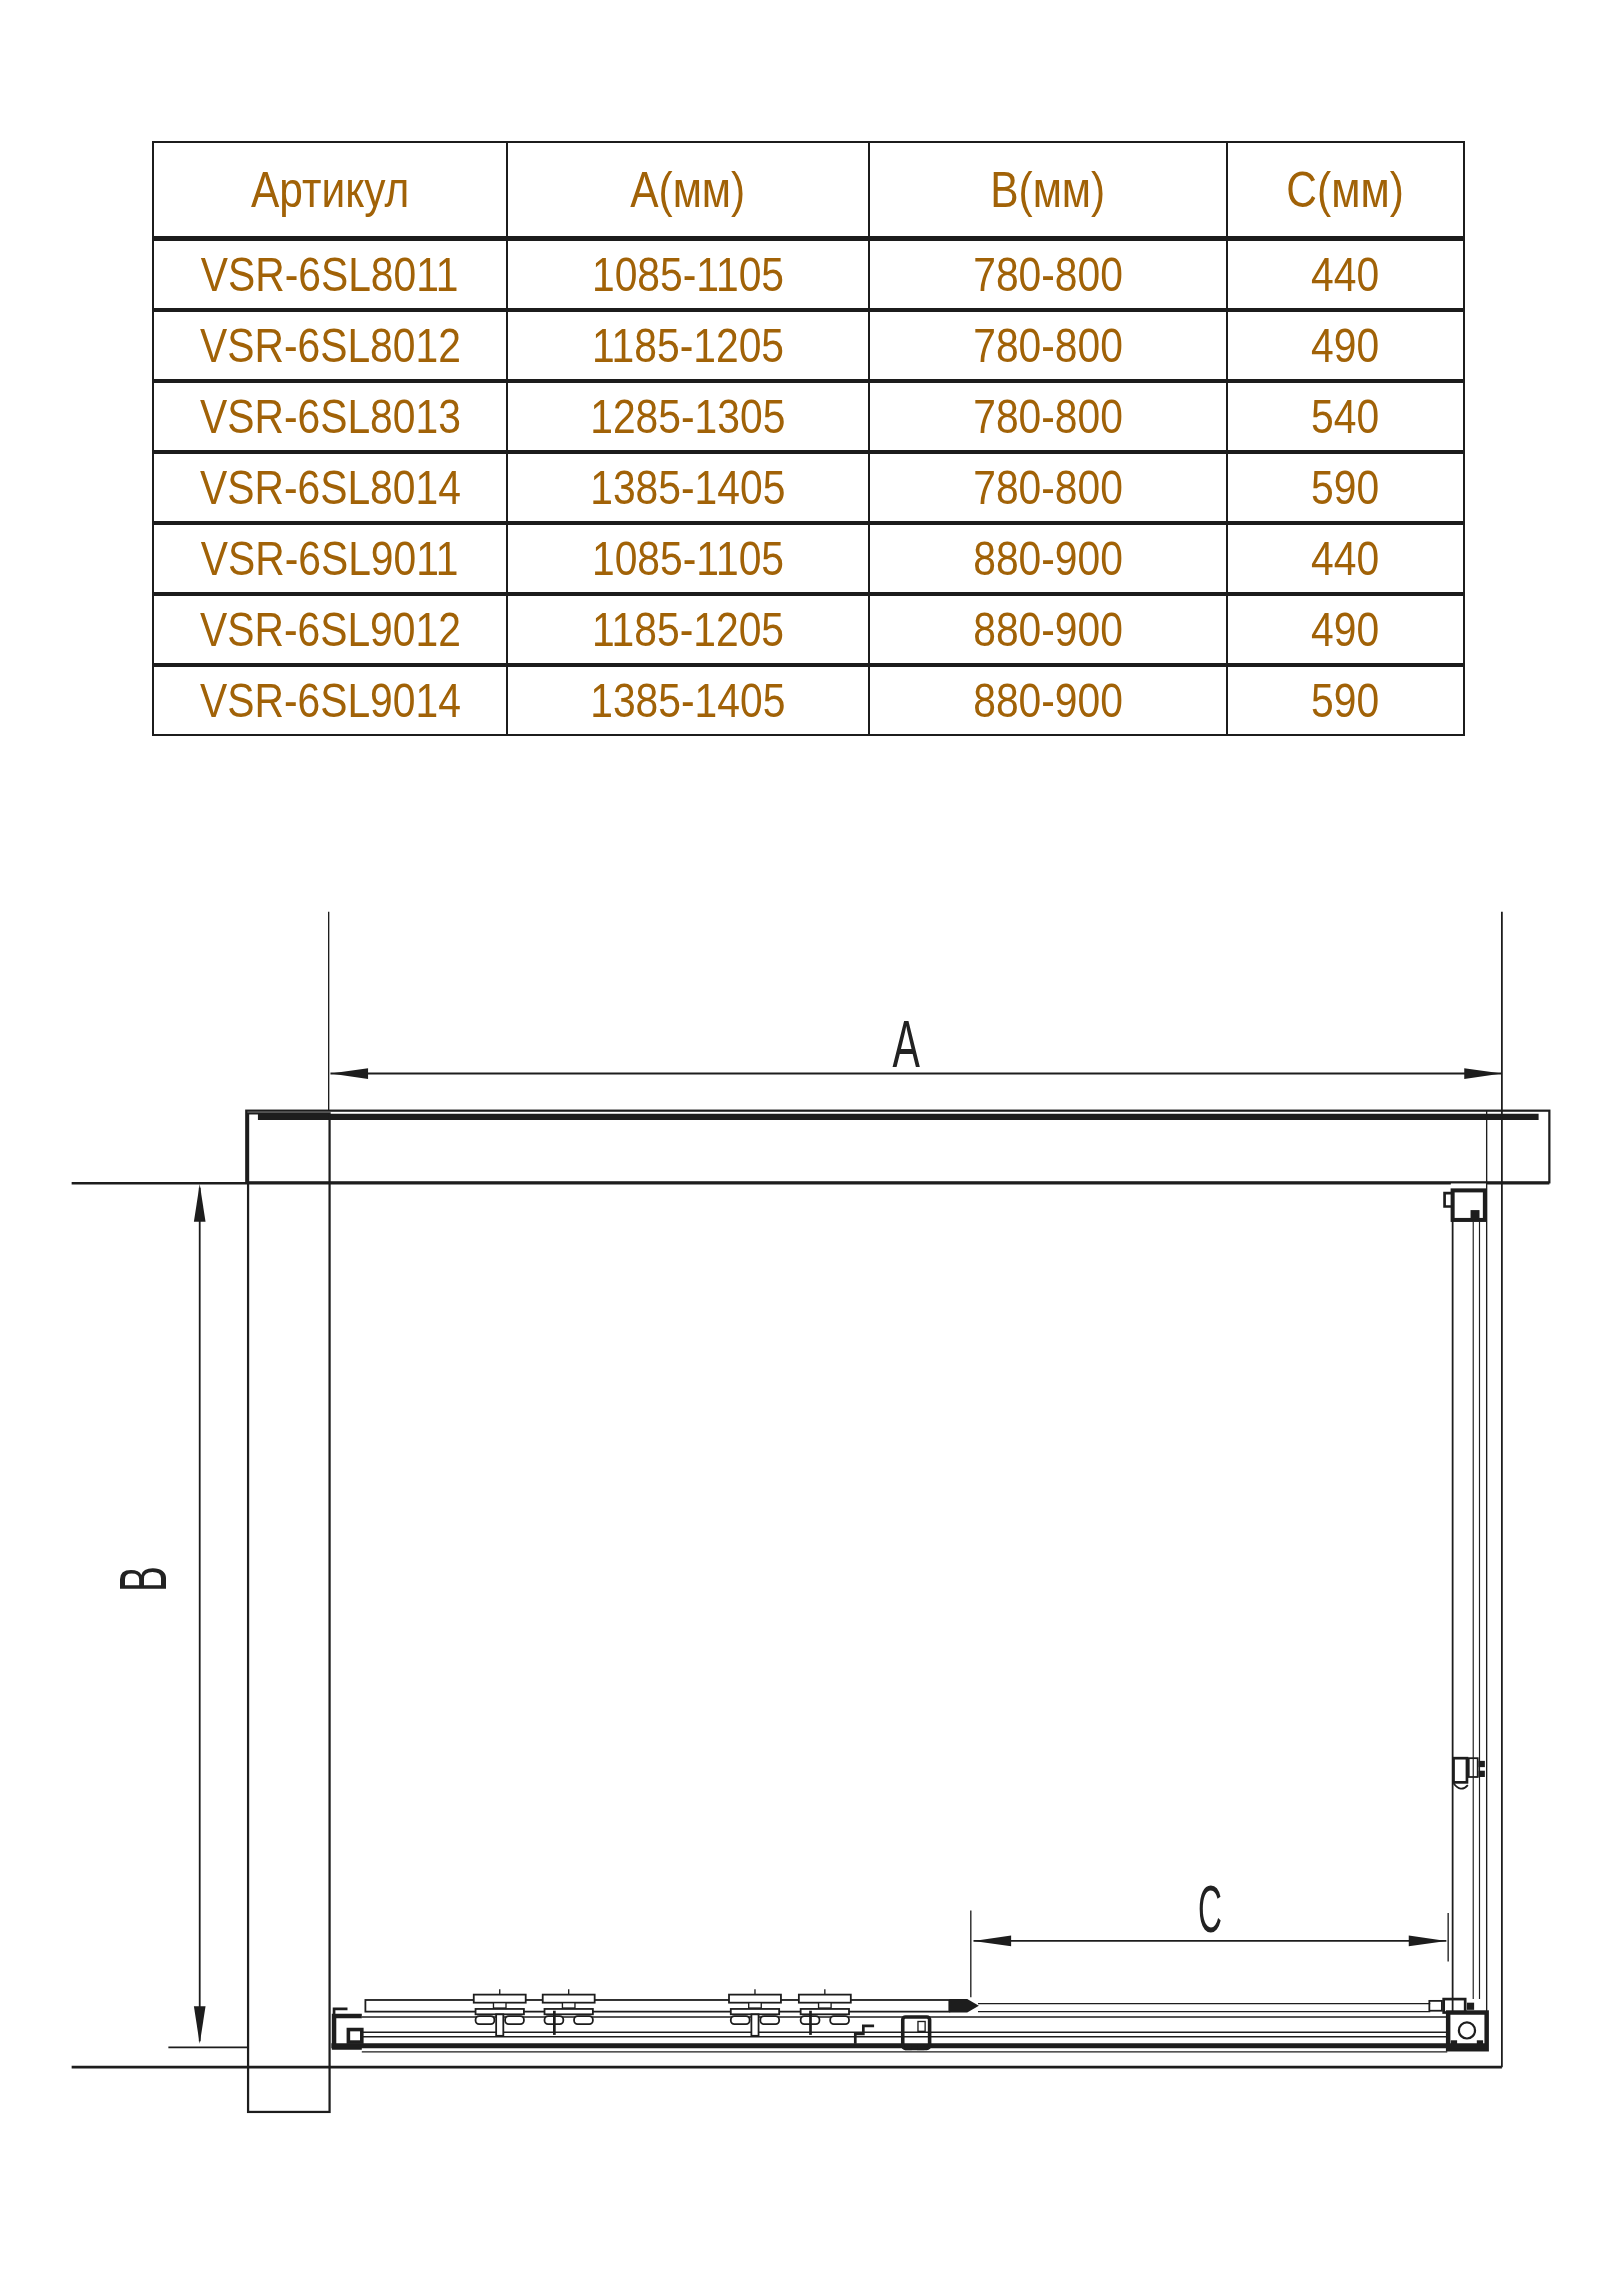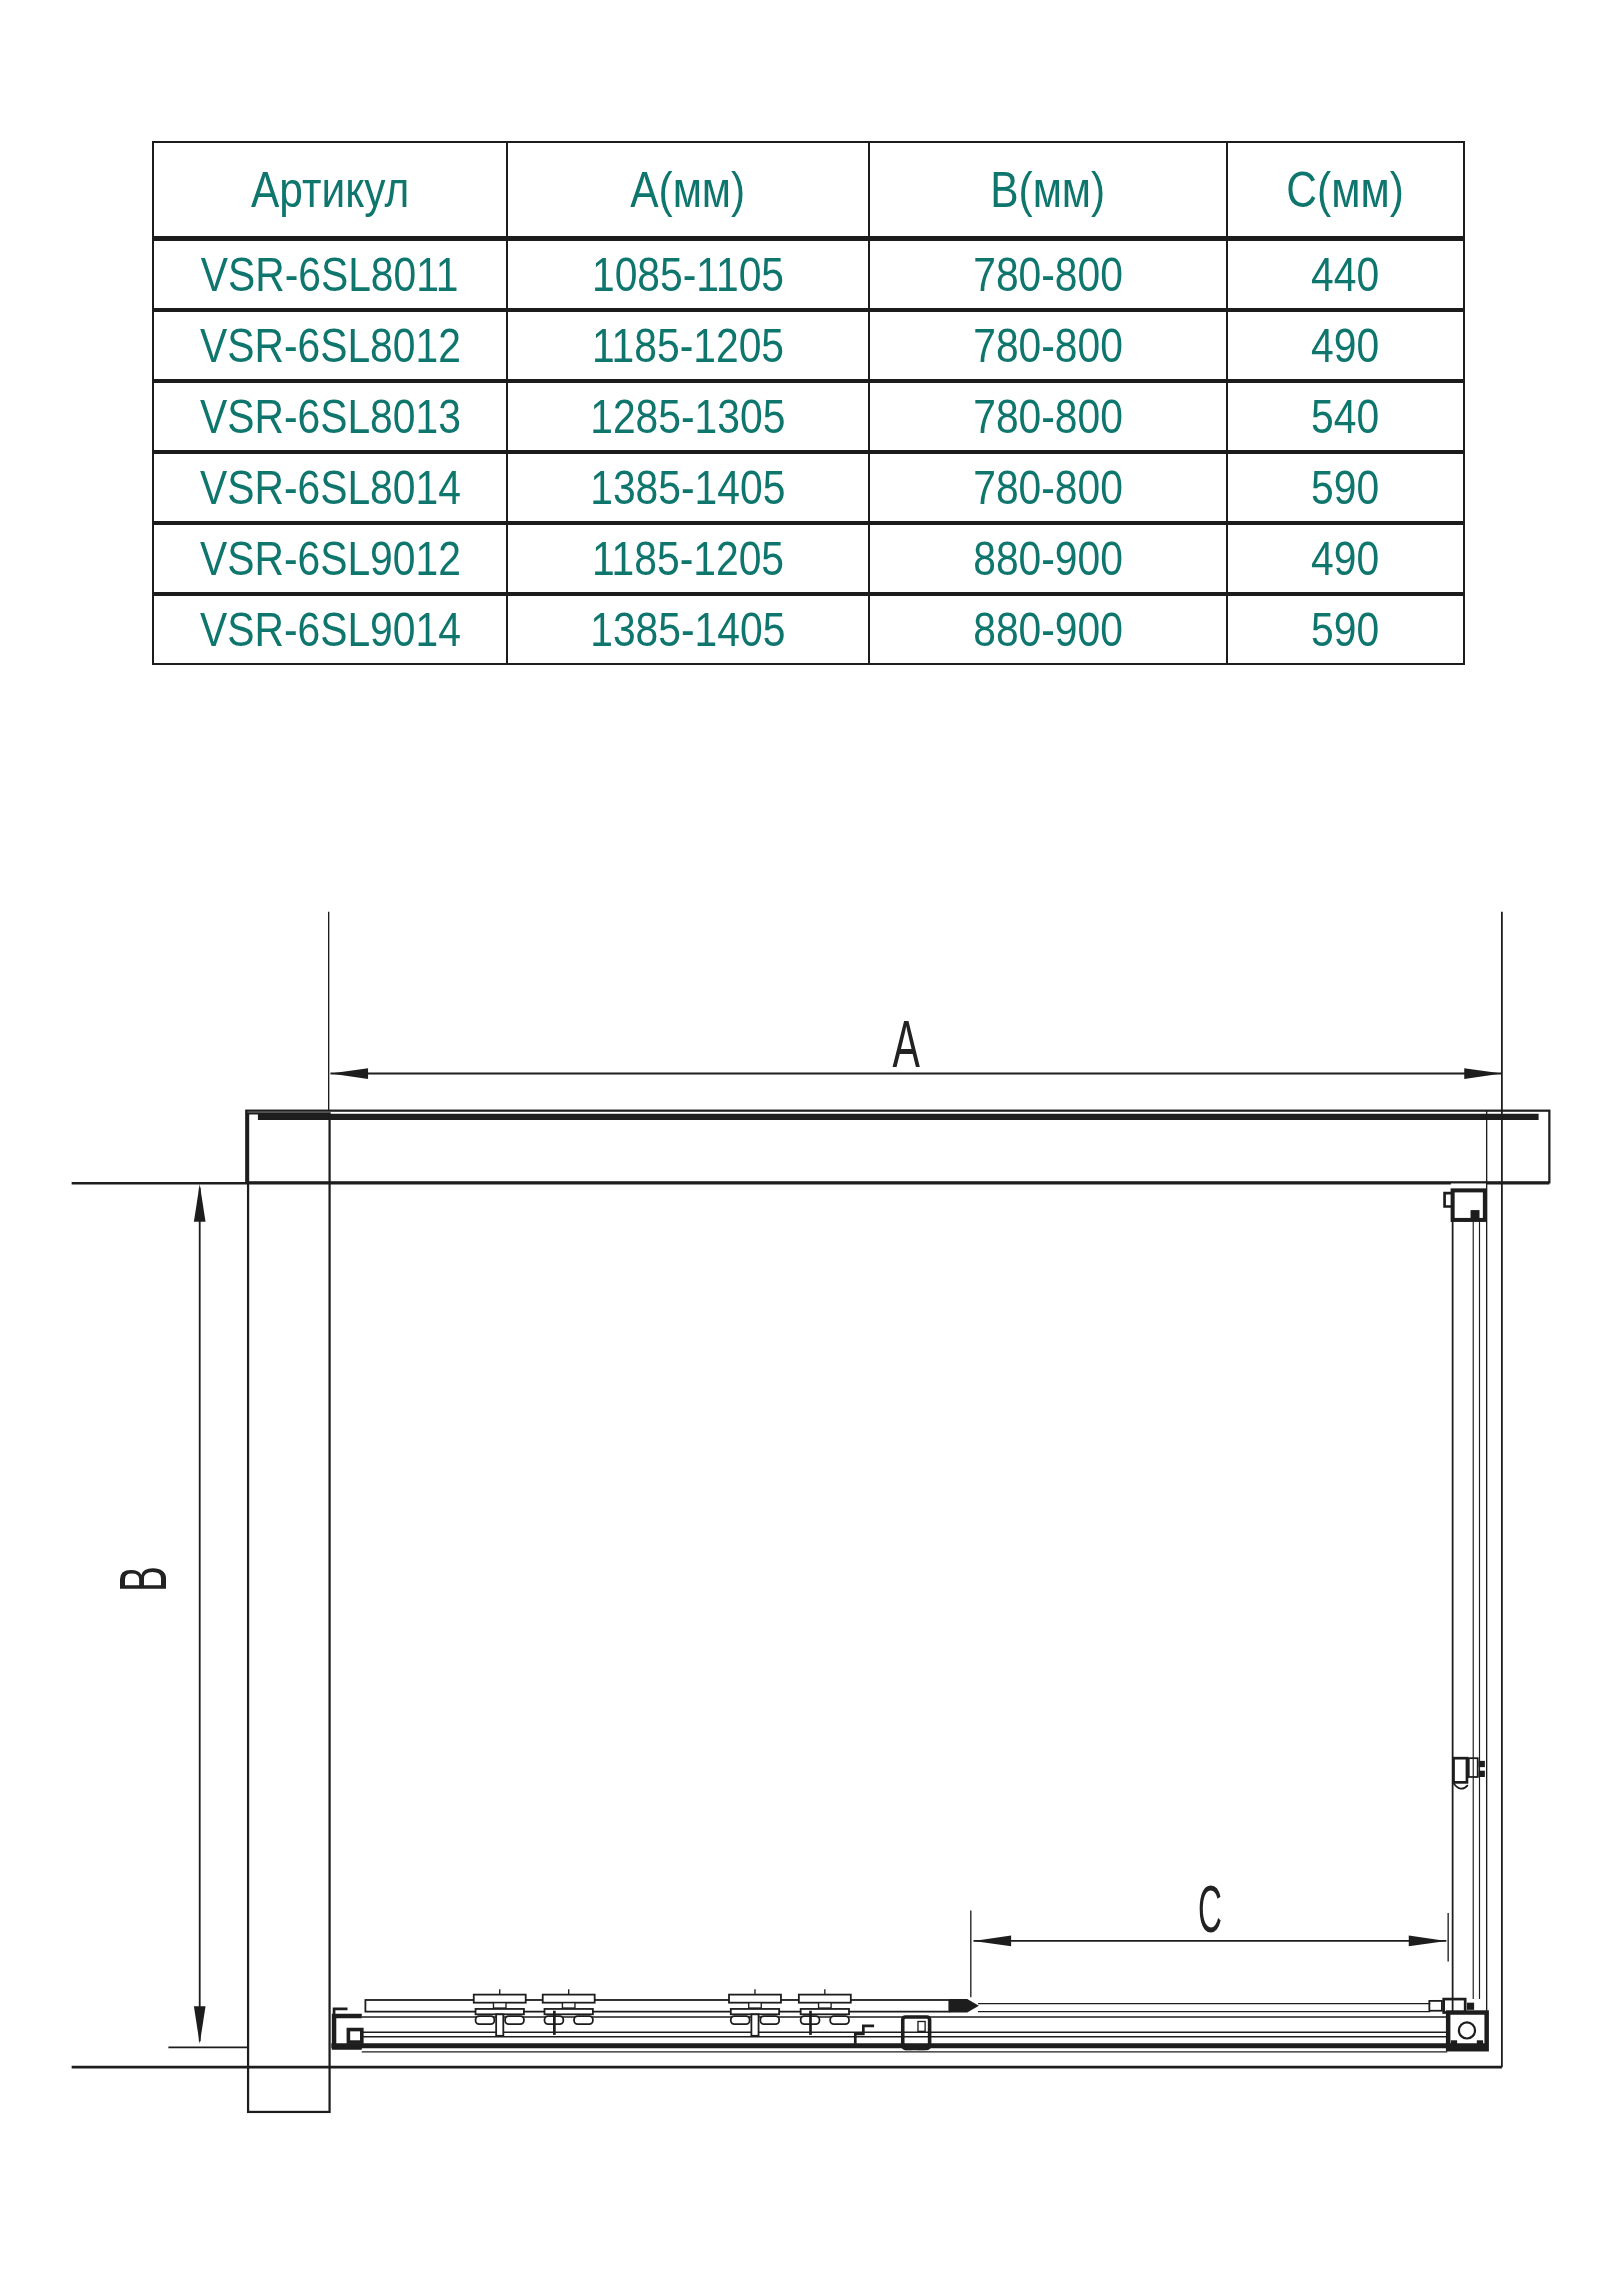--- a/index.html
+++ b/index.html
@@ -3,21 +3,21 @@
 <meta charset="utf-8">
 <style>
   html,body{margin:0;padding:0;background:#ffffff;}
   .sheet{
     position:relative;width:1621px;height:2293px;background:#ffffff;
     font-family:"Liberation Sans", sans-serif;overflow:hidden;
   }
   
   table.spec{
     position:absolute;left:152px;top:141px;width:1311px;
-    border-collapse:collapse;table-layout:fixed;color:#0f766e;
+    border-collapse:collapse;table-layout:fixed;color:#a16207;
   }
   table.spec col.c1{width:354px}
   table.spec col.c2{width:362px}
   table.spec col.c3{width:358px}
   table.spec col.c4{width:237px}
   table.spec th, table.spec td{
     border:2.7px solid #1c1c1c;text-align:center;vertical-align:middle;
     font-weight:400;padding:0;overflow:hidden;white-space:nowrap;
   }
   table.spec thead th{height:93px;font-size:50px;border-bottom-width:5.4px;}
@@ -70,20 +70,26 @@
         <td><span class="cnd">VSR-6SL8013</span></td>
         <td><span class="cnd">1285-1305</span></td>
         <td><span class="cnd">780-800</span></td>
         <td><span class="cnd">540</span></td>
       </tr>
       <tr>
         <td><span class="cnd">VSR-6SL8014</span></td>
         <td><span class="cnd">1385-1405</span></td>
         <td><span class="cnd">780-800</span></td>
         <td><span class="cnd">590</span></td>
+      </tr>
+      <tr>
+        <td><span class="cnd">VSR-6SL9011</span></td>
+        <td><span class="cnd">1085-1105</span></td>
+        <td><span class="cnd">880-900</span></td>
+        <td><span class="cnd">440</span></td>
       </tr>
       <tr>
         <td><span class="cnd">VSR-6SL9012</span></td>
         <td><span class="cnd">1185-1205</span></td>
         <td><span class="cnd">880-900</span></td>
         <td><span class="cnd">490</span></td>
       </tr>
       <tr>
         <td><span class="cnd">VSR-6SL9014</span></td>
         <td><span class="cnd">1385-1405</span></td>

